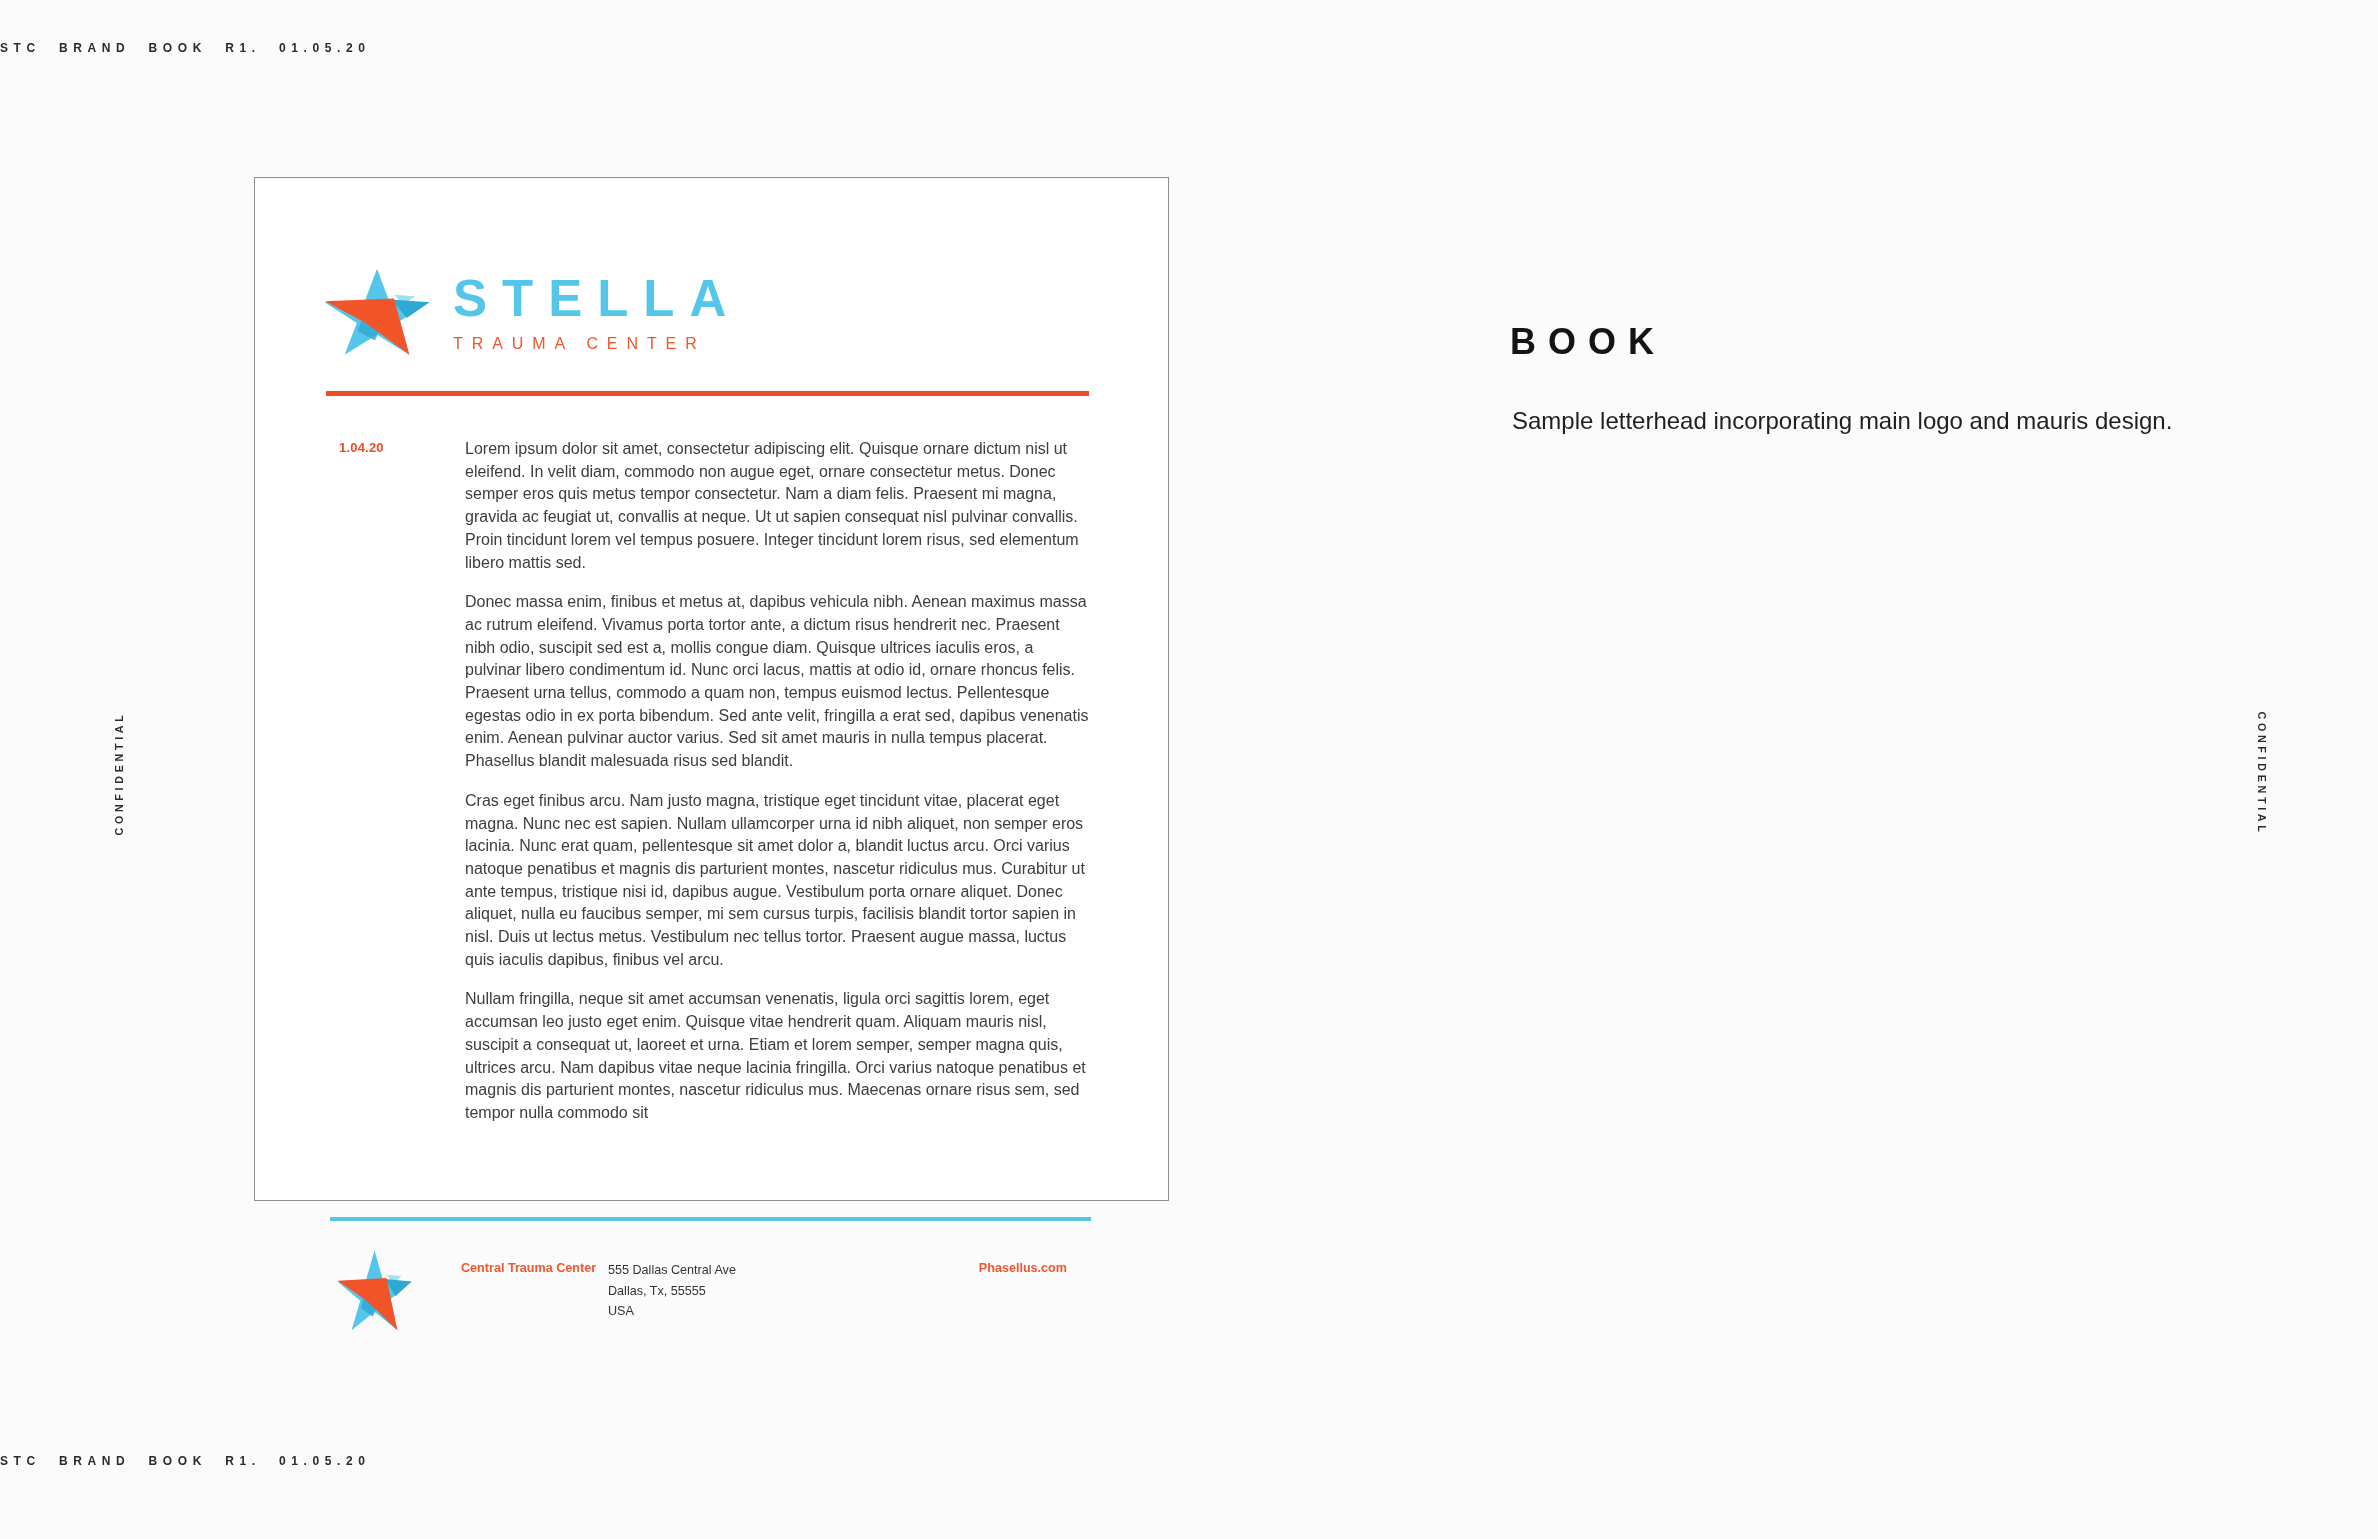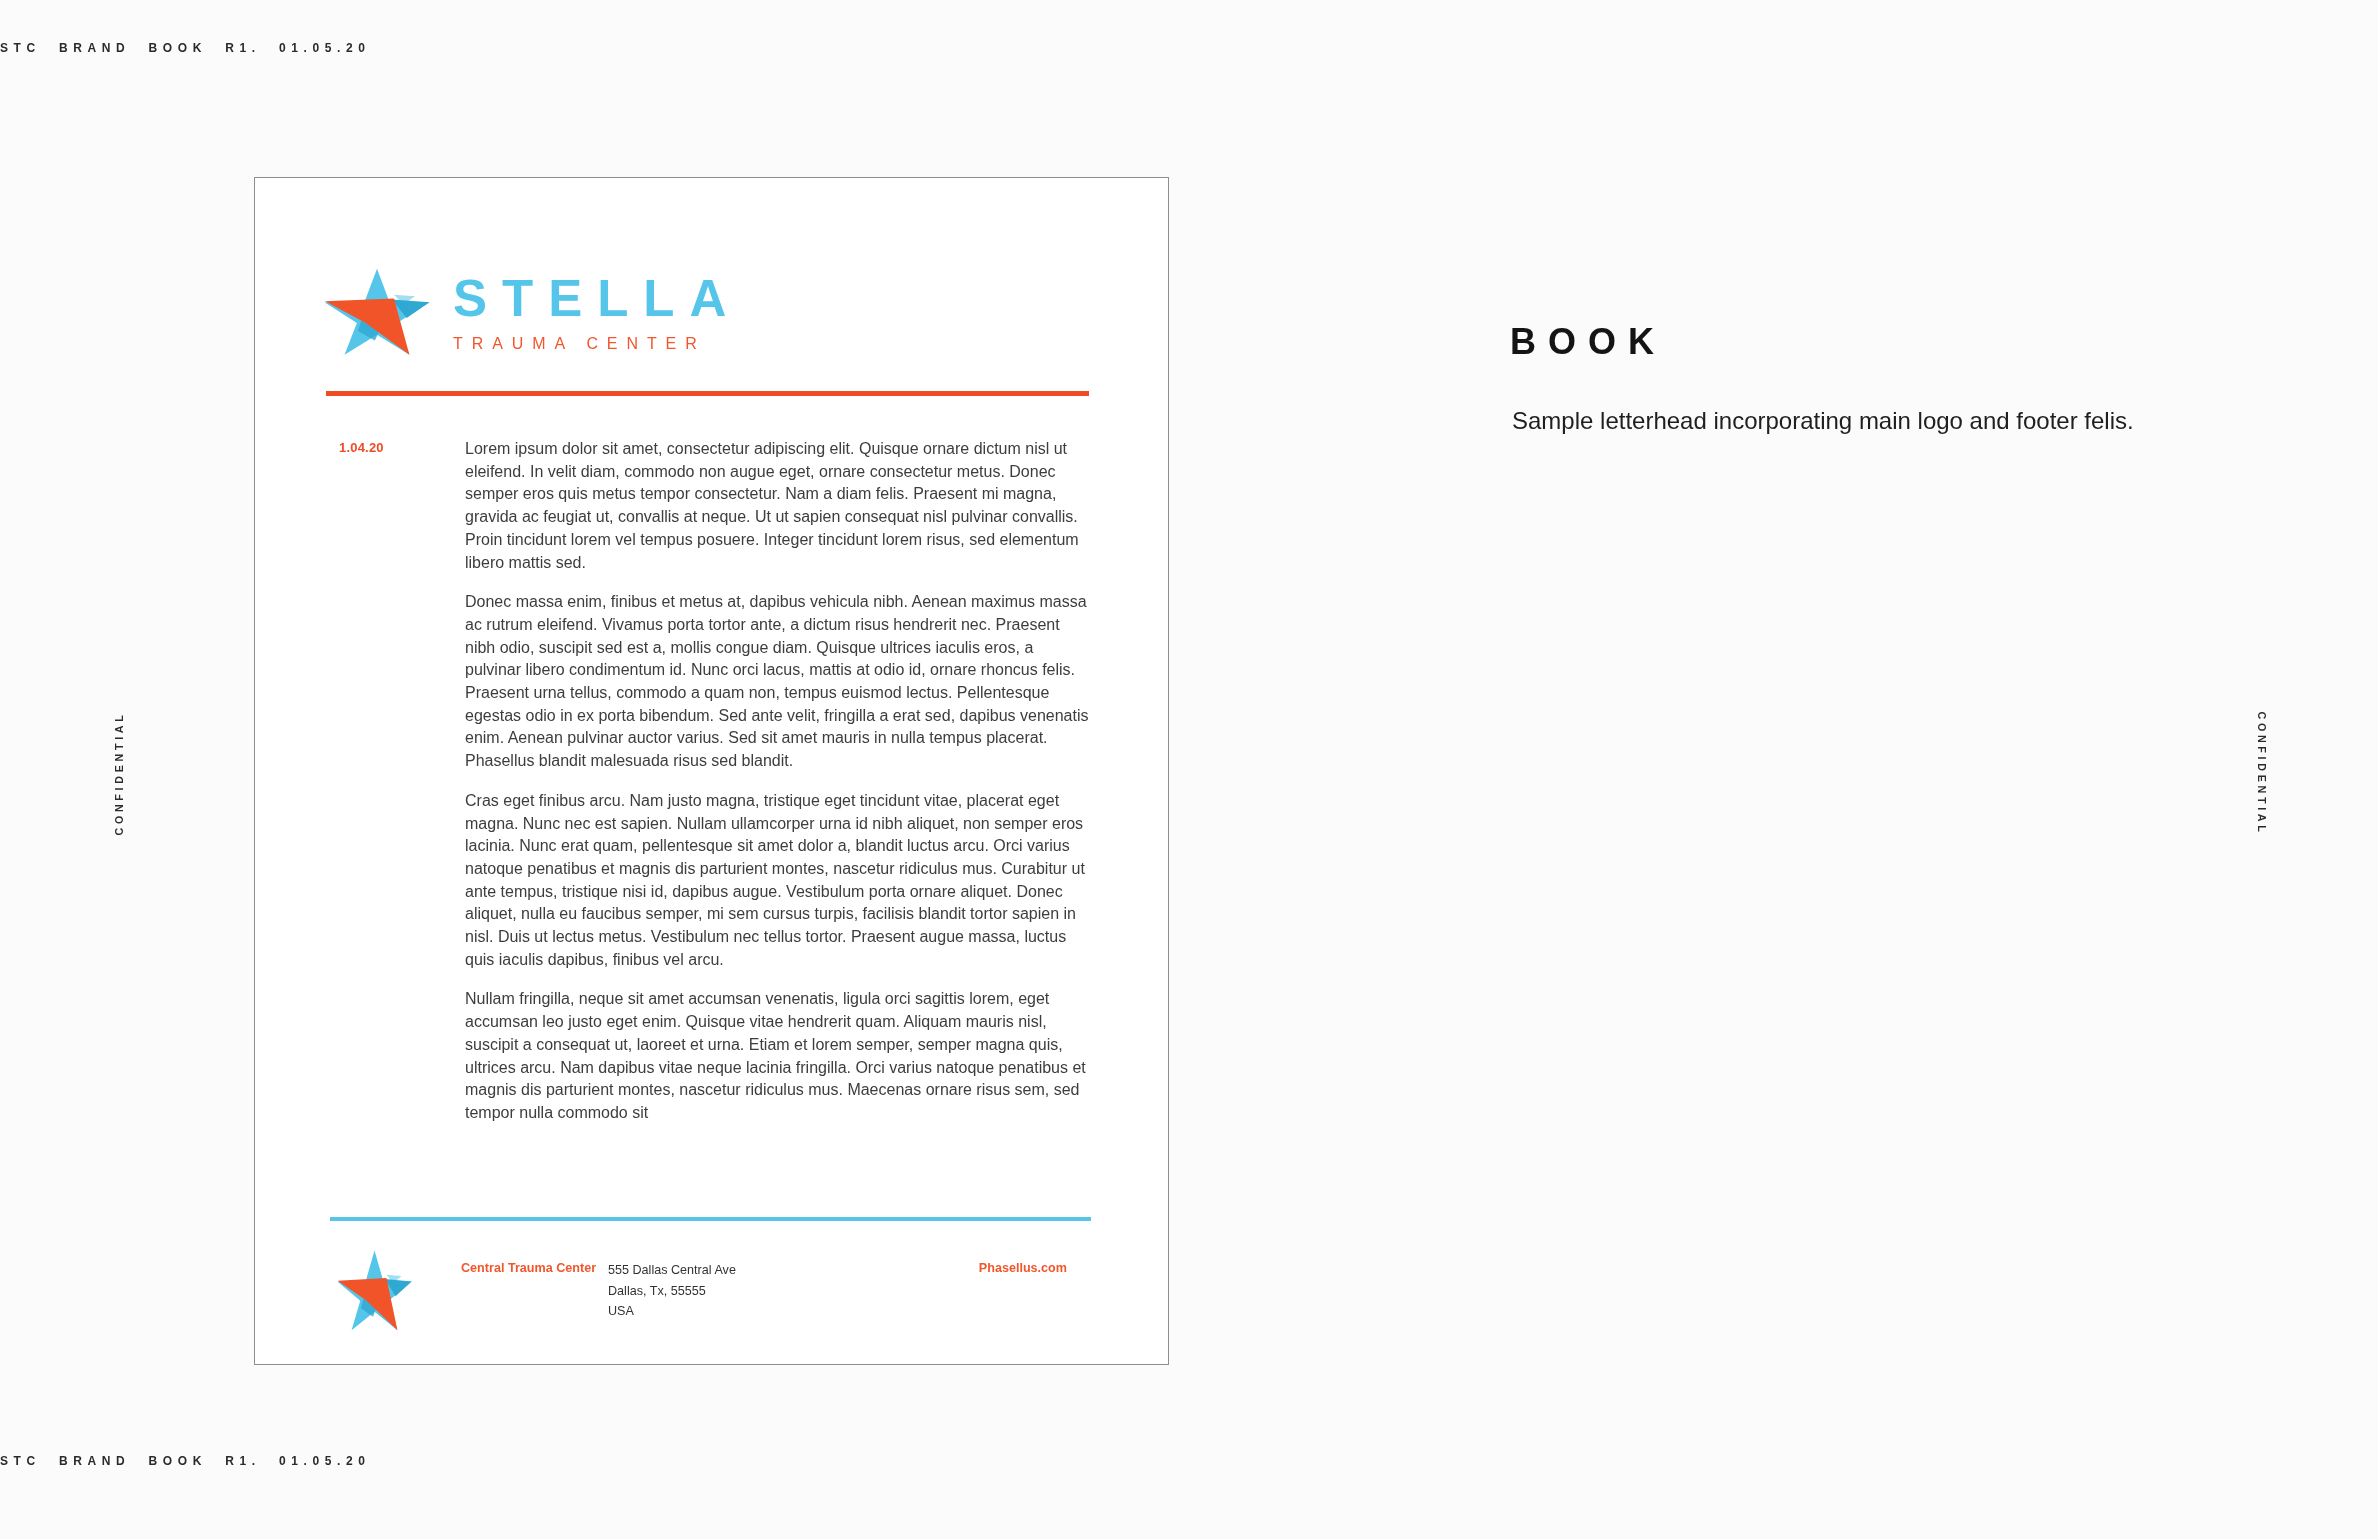--- a/index.html
+++ b/index.html
@@ -26,21 +26,21 @@
     text-align:center;
     font-size:10.7px;font-weight:600;
     letter-spacing:3.7px;color:#2b2b2b;
   }
   .confidential.left{left:7.5px;top:766px;transform:rotate(-90deg);}
   .confidential.right{left:2148px;top:766px;transform:rotate(90deg);}
 
   
   .page{
     position:absolute;left:254px;top:177px;
-    width:915px;height:1188px;
+    width:915px;height:1024px;
     background:#ffffff;
     border:1.9px solid #8e8e8e;
     box-sizing:border-box;
   }
   .logo-star{position:absolute;left:69px;top:88px;width:106px;height:93px;}
   .logo-wordmark{position:absolute;left:198px;top:94px;}
   .logo-name{
     font-size:51px;font-weight:700;letter-spacing:15px;
     color:#55c6ea;line-height:54px;white-space:nowrap;
   }
@@ -135,18 +135,18 @@
     <div class="footer-brand">Central Trauma Center</div>
     <div class="footer-address">
       <div>555 Dallas Central Ave</div>
       <div>Dallas, Tx, 55555</div>
       <div>USA</div>
     </div>
     <div class="footer-site">Phasellus.com</div>
   </div>
 
   <div class="print-title">BOOK</div>
-  <div class="print-desc">Sample letterhead incorporating main logo and footer felis.</div>
+  <div class="print-desc">Sample letterhead incorporating main logo and mauris design.</div>
 
   <div class="frame-label bottom">STC BRAND BOOK R1. 01.05.20</div>
 
 </div>
 
 
 </body></html>

